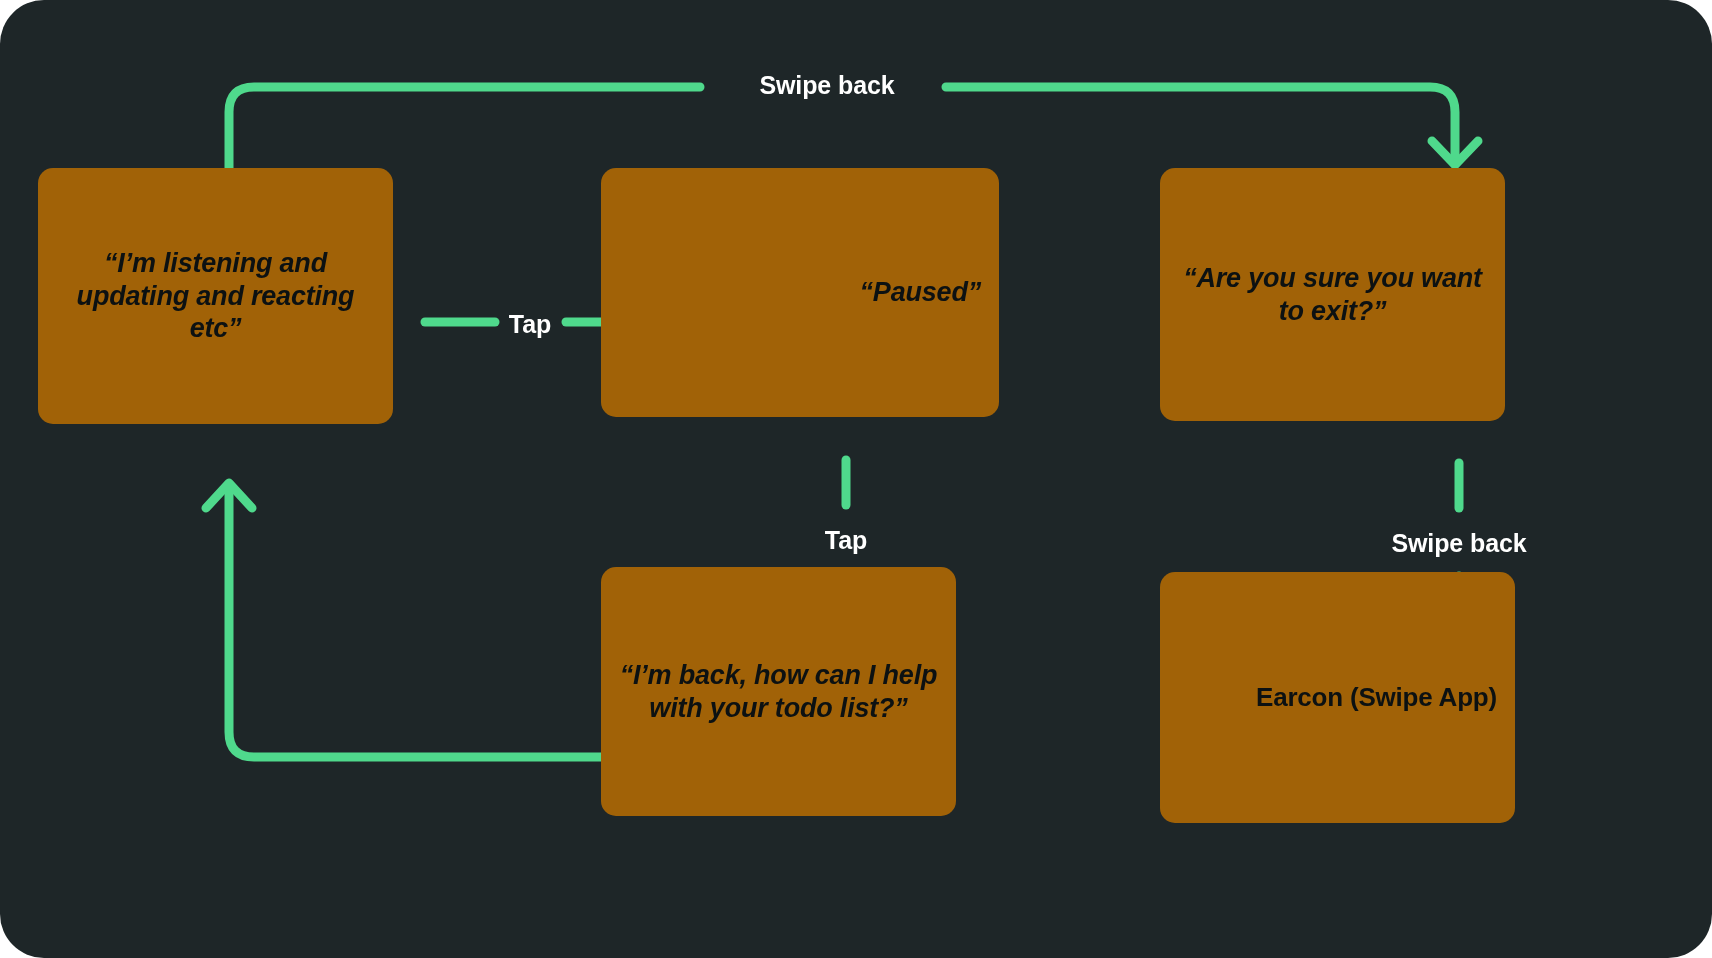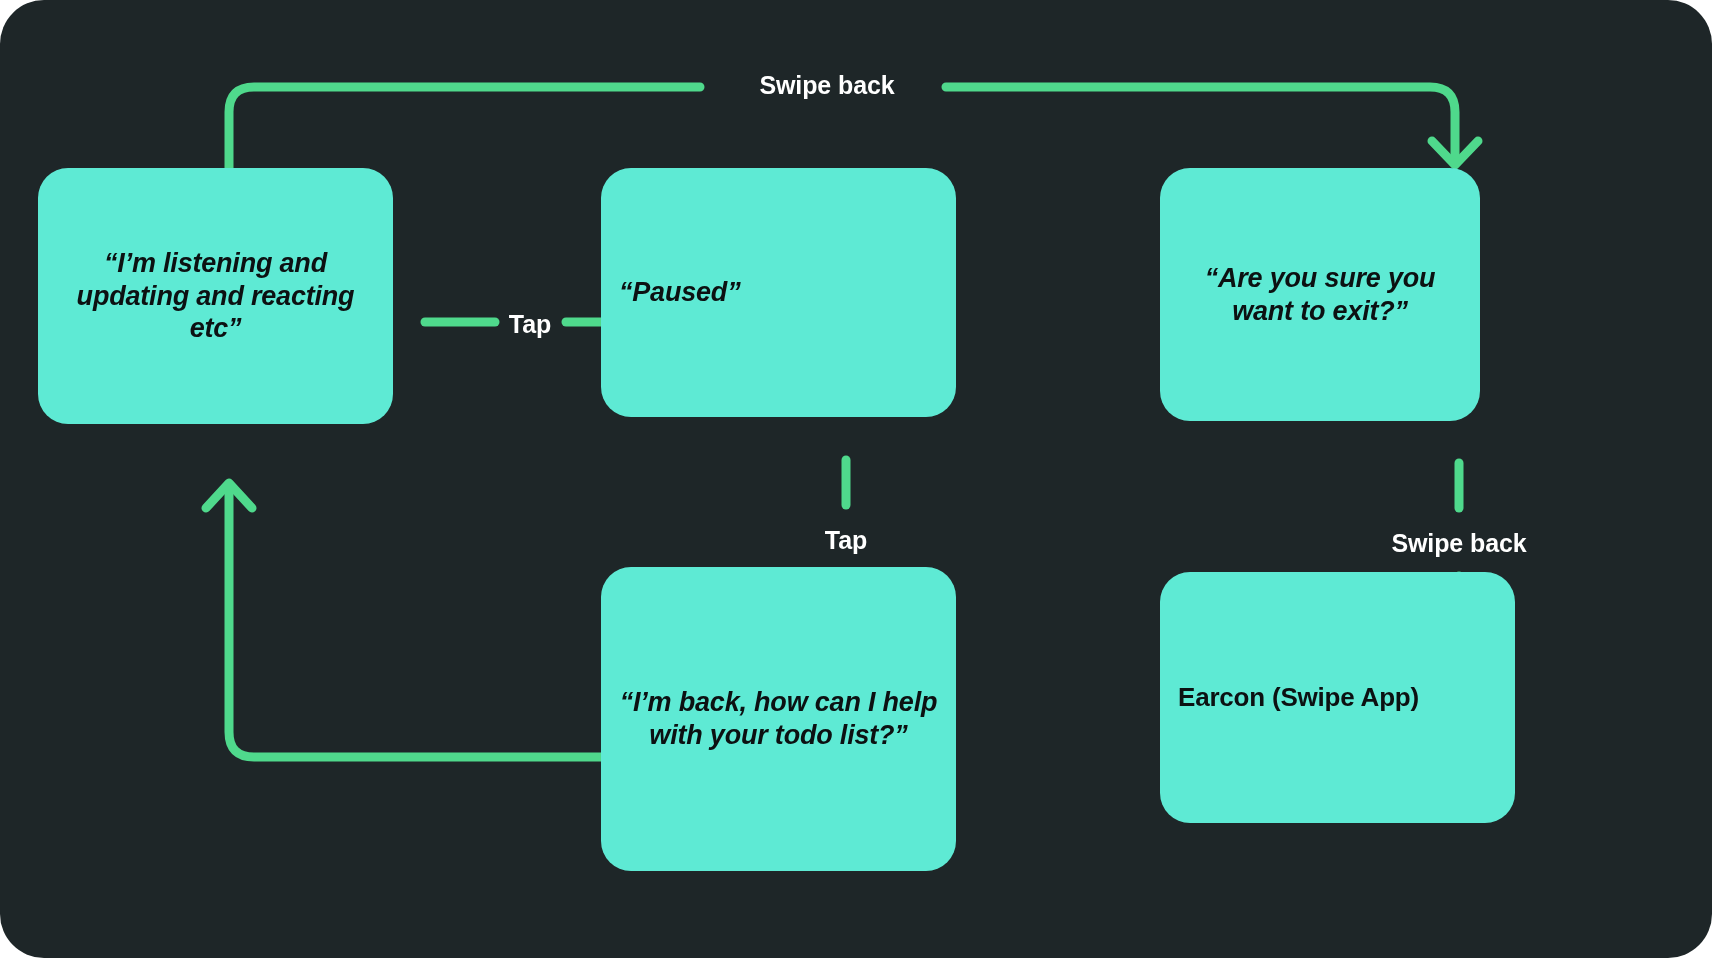--- a/index.html
+++ b/index.html
@@ -29,44 +29,44 @@
     left: 0;
     top: 0;
     width: 1712px;
     height: 958px;
     pointer-events: none;
   }
 
   
   .node {
     position: absolute;
-    background: #5eead4;
-    border-radius: 30px;
+    background: #a16207;
+    border-radius: 15px;
     display: flex;
     align-items: center;
-    justify-content: flex-start;
+    justify-content: flex-end;
     box-sizing: border-box;
   }
   .node-label {
     font-weight: bold;
     font-style: italic;
     color: #0c1112;
     text-align: center;
     line-height: 1.22;
     letter-spacing: -0.2px;
     padding: 0 18px;
   }
   .node-label.upright {
     font-style: normal;
   }
 
   #node-listening { left: 38px;   top: 168px; width: 355px; height: 256px; }
-  #node-paused    { left: 601px;  top: 168px; width: 355px; height: 249px; }
-  #node-exit      { left: 1160px; top: 168px; width: 320px; height: 253px; }
-  #node-back      { left: 601px;  top: 567px; width: 355px; height: 304px; }
+  #node-paused    { left: 601px;  top: 168px; width: 398px; height: 249px; }
+  #node-exit      { left: 1160px; top: 168px; width: 345px; height: 253px; }
+  #node-back      { left: 601px;  top: 567px; width: 355px; height: 249px; }
   #node-earcon    { left: 1160px; top: 572px; width: 355px; height: 251px; }
 
   #node-listening .node-label { font-size: 27px; }
   #node-paused    .node-label { font-size: 27px; }
   #node-exit      .node-label { font-size: 27px; }
   #node-back      .node-label { font-size: 27px; }
   #node-earcon    .node-label { font-size: 26px; }
 
   
   .edge-label {

